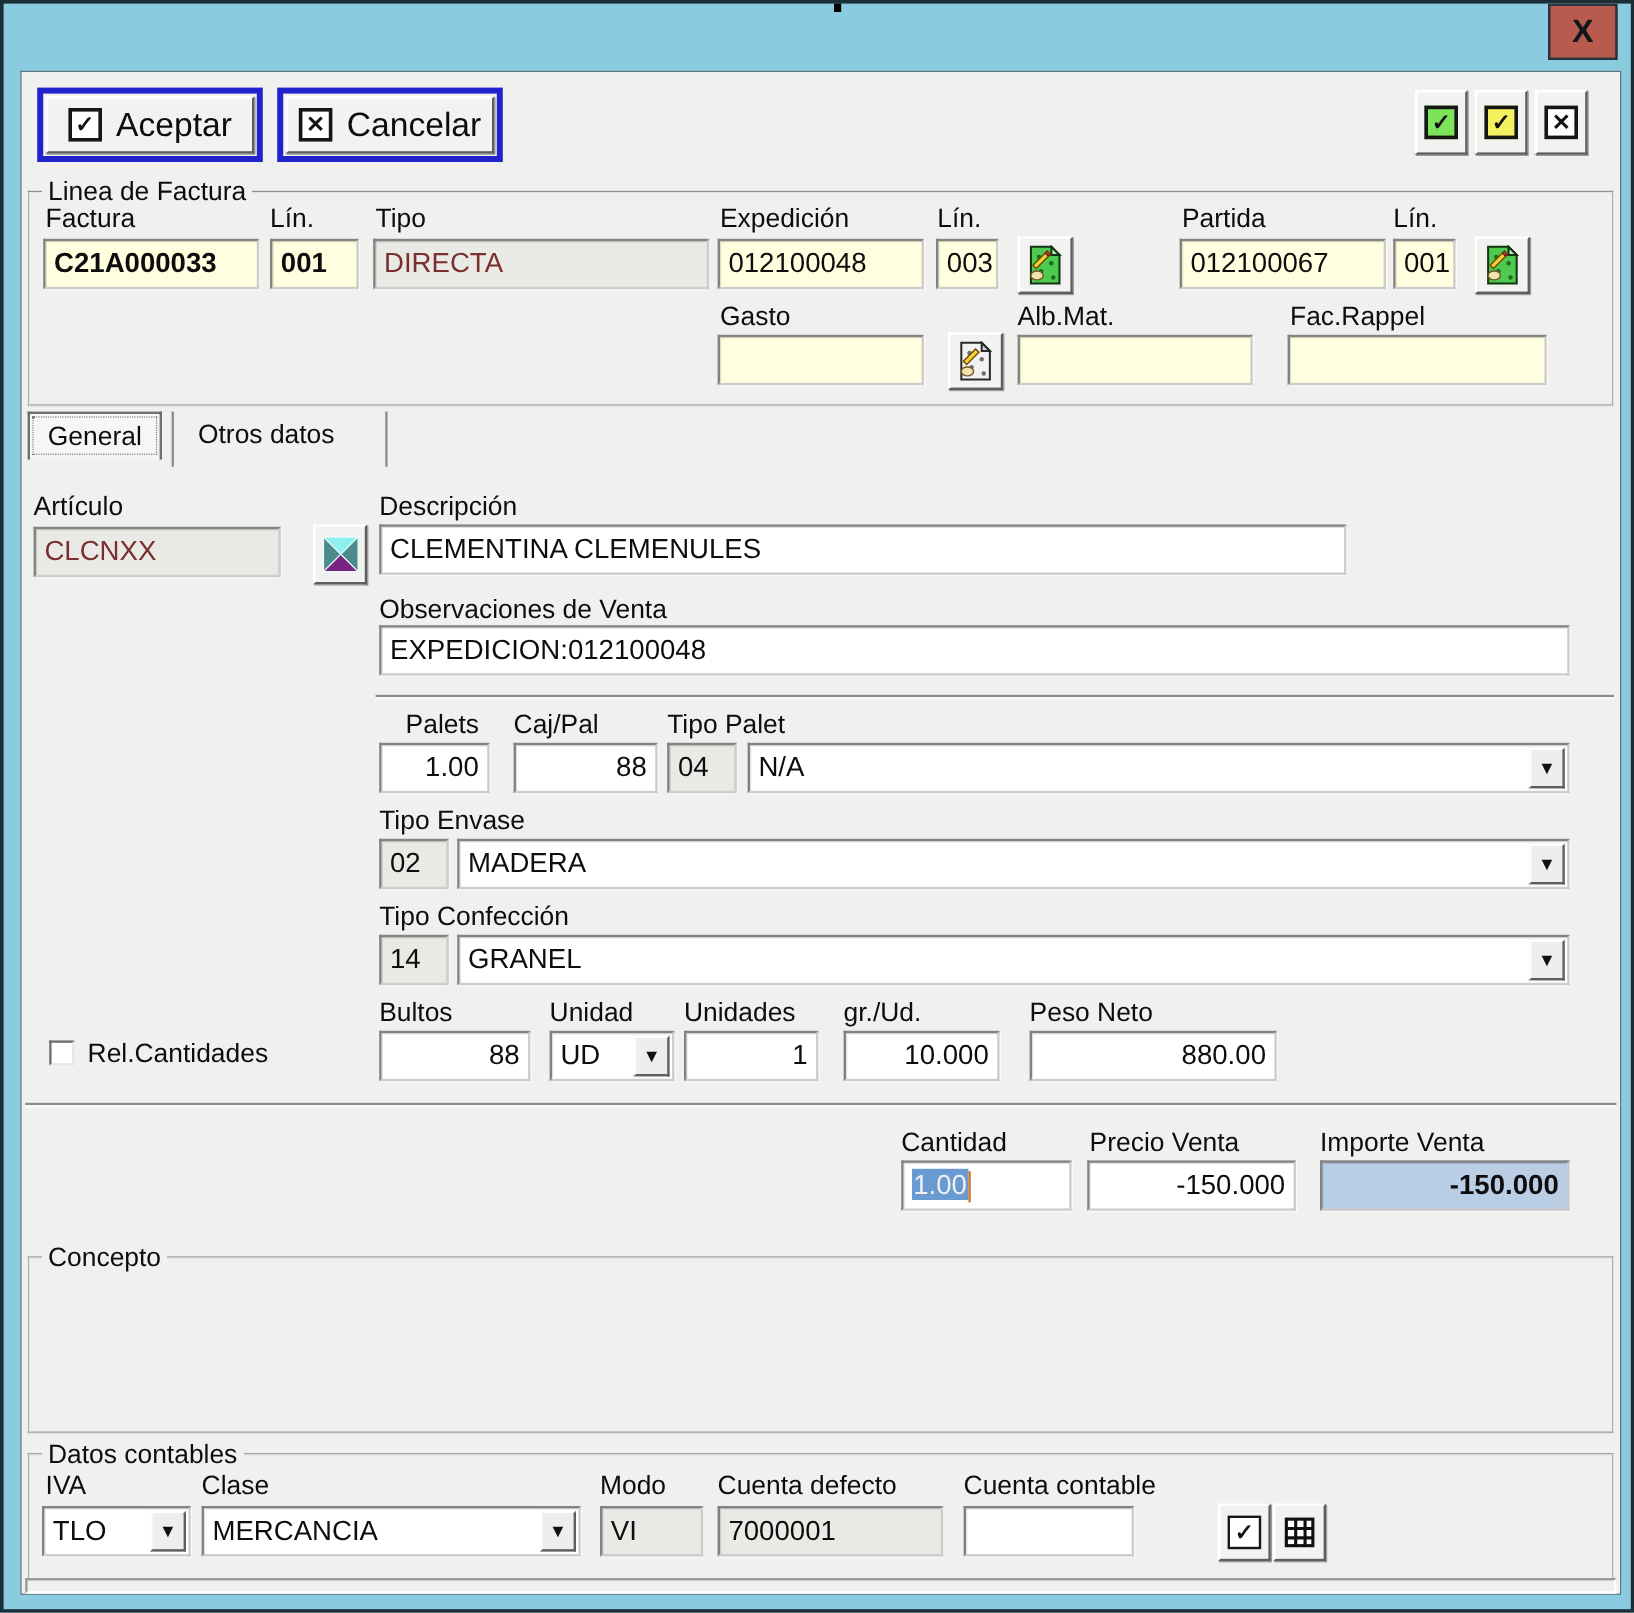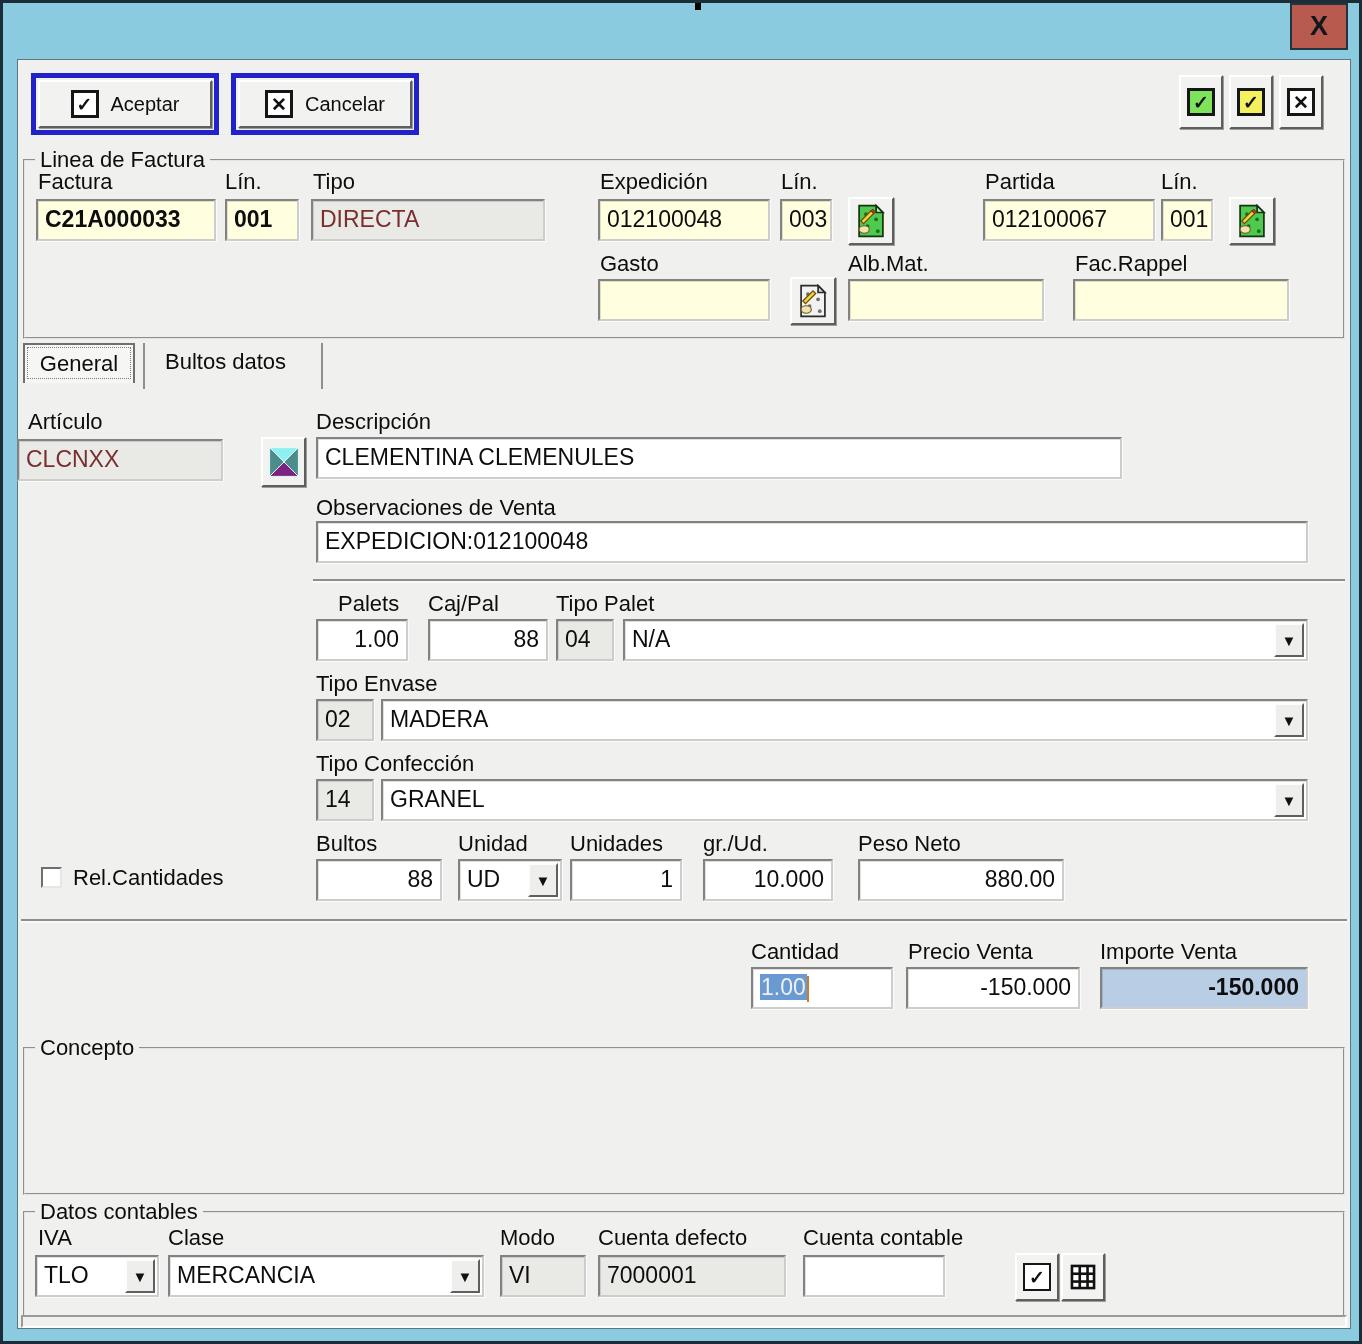--- a/index.html
+++ b/index.html
@@ -29,21 +29,21 @@
   }
   .raised{
     box-sizing:border-box;background:#f2f2f0;
     border:2px solid;border-color:#ffffff #5e5e5e #5e5e5e #ffffff;
     box-shadow:1px 1px 0 #9c9c9c;
     display:flex;align-items:center;justify-content:center;cursor:pointer;
   }
   .btn3d{position:absolute;box-sizing:border-box;background:#f2f2f0;
     border:2px solid;border-color:#ffffff #5e5e5e #5e5e5e #ffffff;
     box-shadow:1px 1px 0 #9c9c9c;display:flex;align-items:center;justify-content:center;cursor:pointer;}
-  .tbtn-label{font-size:20px;margin-left:12px;}
+  .tbtn-label{font-size:28px;margin-left:12px;}
   .mini-icon{
     width:28px;height:28px;box-sizing:border-box;border:3px solid #161616;background:#ffffff;
     display:flex;align-items:center;justify-content:center;
     font-size:19px;font-weight:bold;color:#111;line-height:1;
   }
   .icon-grp{position:absolute;display:flex;gap:6px;}
   .icon-grp .raised{width:44px;height:54px;}
   
   .grp{position:absolute;margin:0;padding:0;box-sizing:border-box;border:2px groove #e3e3e3;}
   .grp legend{font-size:22px;padding:0 5px;margin-left:10px;color:#0d0d0d;}
@@ -139,21 +139,21 @@
   <div class="lbl" style="left:35px;top:166px;">Factura</div>
   <div class="lbl" style="left:222px;top:166px;">Lín.</div>
   <div class="lbl" style="left:310px;top:166px;">Tipo</div>
   <div class="lbl" style="left:597px;top:166px;">Expedición</div>
   <div class="lbl" style="left:778px;top:166px;">Lín.</div>
   <div class="lbl" style="left:982px;top:166px;">Partida</div>
   <div class="lbl" style="left:1158px;top:166px;">Lín.</div>
 
   <div class="fld yellow bold" style="left:33px;top:196px;width:180px;">C21A000033</div>
   <div class="fld yellow bold" style="left:222px;top:196px;width:74px;">001</div>
-  <div class="fld dis maroon" style="left:308px;top:196px;width:234px;">DIRECTA</div>
+  <div class="fld dis maroon" style="left:308px;top:196px;width:280px;">DIRECTA</div>
   <div class="fld yellow" style="left:595px;top:196px;width:172px;">012100048</div>
   <div class="fld yellow" style="left:777px;top:196px;width:52px;">003</div>
   <div class="btn3d" style="left:845px;top:194px;width:46px;height:48px;">
     <svg width="28" height="34" viewBox="0 0 16 20">
       <path d="M1 1 h10 l4 4 v14 h-14 z" fill="#4ecb4e" stroke="#143214" stroke-width="1"></path>
       <path d="M11 1 l4 4 h-4 z" fill="#bdf2bd" stroke="#143214" stroke-width="1"></path>
       <circle cx="5" cy="6" r="1.1" fill="#1e6b1e"></circle>
         <circle cx="11" cy="9" r="1.1" fill="#1e6b1e"></circle>
       <circle cx="6" cy="13" r="1.1" fill="#1e6b1e"></circle>
         <circle cx="12" cy="16" r="1.1" fill="#1e6b1e"></circle>
@@ -195,26 +195,26 @@
     </svg>
   </div>
   <div class="fld yellow" style="left:845px;top:276px;width:196px;"></div>
   <div class="fld yellow" style="left:1070px;top:276px;width:216px;"></div>
 
   <div class="tab-active" style="left:20px;top:340px;width:112px;height:40px;">
     <span>General</span>
   </div>
   <div class="vline" style="left:140px;top:340px;height:46px;"></div>
   <div class="tab-inactive" style="left:162px;top:346px;">
-    <span>Bultos datos</span>
+    <span>Otros datos</span>
   </div>
   <div class="vline" style="left:318px;top:340px;height:46px;"></div>
 
   <div class="lbl" style="left:25px;top:406px;">Artículo</div>
-  <div class="fld dis maroon" style="left:14px;top:436px;width:206px;">CLCNXX</div>
+  <div class="fld dis maroon" style="left:25px;top:436px;width:206px;">CLCNXX</div>
   <div class="btn3d" style="left:258px;top:434px;width:45px;height:50px;">
     <svg width="32" height="34" viewBox="0 0 20 20">
       <polygon points="1,1 19,1 10,10" fill="#8ff0f0" stroke="#e9fbfb" stroke-width="0.6"></polygon>
       <polygon points="1,1 10,10 1,19" fill="#4d8c8c" stroke="#e9fbfb" stroke-width="0.6"></polygon>
       <polygon points="19,1 19,19 10,10" fill="#4d8c8c" stroke="#e9fbfb" stroke-width="0.6"></polygon>
       <polygon points="1,19 19,19 10,10" fill="#7b2382" stroke="#e9fbfb" stroke-width="0.6"></polygon>
     </svg>
   </div>
   <div class="lbl" style="left:313px;top:406px;">Descripción</div>
   <div class="fld" style="left:313px;top:434px;width:806px;">CLEMENTINA CLEMENULES</div>

